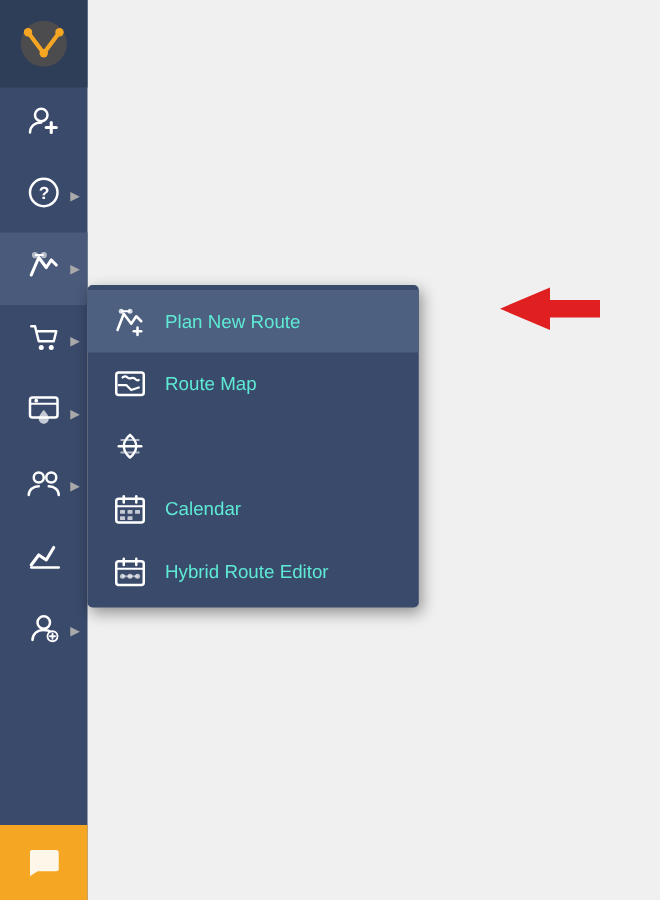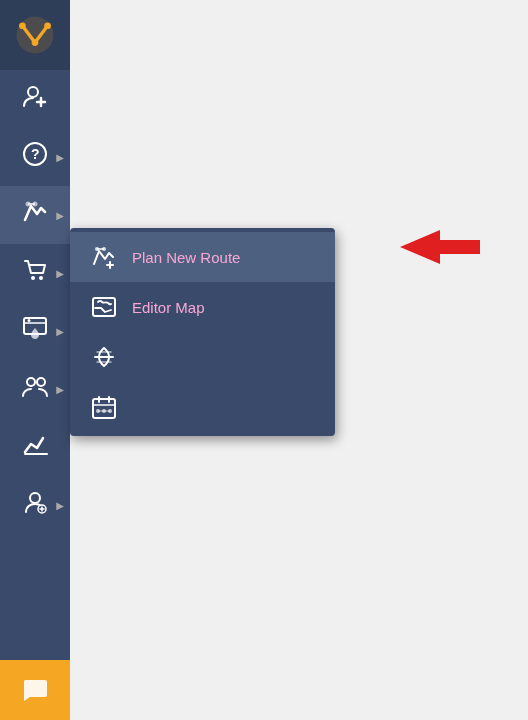--- a/index.html
+++ b/index.html
@@ -109,21 +109,21 @@
       color: #fff;
       flex-shrink: 0;
       display: flex;
       align-items: center;
       justify-content: center;
     }
 
     .submenu-label {
       font-size: 15px;
       font-weight: 400;
-      color: #f9a8d4;
+      color: #5eead4;
     }
 
     
     .arrow-indicator {
       position: absolute;
       top: 222px;
       left: 350px;
       z-index: 30;
     }
 
@@ -273,48 +273,65 @@
 
 
   <div class="submenu-item">
     <span class="submenu-icon">
       <svg width="26" height="26" viewBox="0 0 26 26" fill="none">
         <rect x="2" y="4" width="22" height="18" rx="2" stroke="white" stroke-width="2" fill="none"></rect>
         <path d="M7 8 C7 8 9 6 11 8 C13 10 15 7 17 9 C19 11 20 10 20 10" stroke="white" stroke-width="1.8" fill="none" stroke-linecap="round"></path>
         <path d="M4 14 L10 14 L14 18 L20 16" stroke="white" stroke-width="1.8" fill="none" stroke-linecap="round" stroke-linejoin="round"></path>
       </svg>
     </span>
-    <span class="submenu-label">Editor Map</span>
+    <span class="submenu-label">Route Map</span>
   </div>
 
   <div class="submenu-item">
     <span class="submenu-icon">
       <svg width="26" height="26" viewBox="0 0 26 26" fill="none">
         <path d="M13 4 C13 4 8 8 8 13 C8 18 13 22 13 22 C13 22 18 18 18 13 C18 8 13 4 13 4Z" stroke="white" stroke-width="2" fill="none"></path>
         <path d="M4 13 L22 13" stroke="white" stroke-width="2" stroke-linecap="round"></path>
         <path d="M6 8 L20 8" stroke="white" stroke-width="1.5" stroke-linecap="round" opacity="0.6"></path>
         <path d="M6 18 L20 18" stroke="white" stroke-width="1.5" stroke-linecap="round" opacity="0.6"></path>
       </svg>
     </span>
   </div>
 
+  <div class="submenu-item">
+    <span class="submenu-icon">
+      <svg width="26" height="26" viewBox="0 0 26 26" fill="none">
+        <rect x="2" y="5" width="22" height="19" rx="2" stroke="white" stroke-width="2" fill="none"></rect>
+        <line x1="2" y1="11" x2="24" y2="11" stroke="white" stroke-width="1.5"></line>
+        <line x1="8" y1="3" x2="8" y2="8" stroke="white" stroke-width="2" stroke-linecap="round"></line>
+        <line x1="18" y1="3" x2="18" y2="8" stroke="white" stroke-width="2" stroke-linecap="round"></line>
+        <rect x="5" y="14" width="4" height="3" rx="0.5" fill="white" opacity="0.7"></rect>
+        <rect x="11" y="14" width="4" height="3" rx="0.5" fill="white" opacity="0.7"></rect>
+        <rect x="17" y="14" width="4" height="3" rx="0.5" fill="white" opacity="0.7"></rect>
+        <rect x="5" y="19" width="4" height="3" rx="0.5" fill="white" opacity="0.7"></rect>
+        <rect x="11" y="19" width="4" height="3" rx="0.5" fill="white" opacity="0.7"></rect>
+      </svg>
+    </span>
+    <span class="submenu-label">Calendar</span>
+  </div>
 
   <div class="submenu-item">
     <span class="submenu-icon">
       <svg width="26" height="26" viewBox="0 0 26 26" fill="none">
         <rect x="2" y="5" width="22" height="19" rx="2" stroke="white" stroke-width="2" fill="none"></rect>
         <line x1="2" y1="11" x2="24" y2="11" stroke="white" stroke-width="1.5"></line>
         <line x1="8" y1="3" x2="8" y2="8" stroke="white" stroke-width="2" stroke-linecap="round"></line>
         <line x1="18" y1="3" x2="18" y2="8" stroke="white" stroke-width="2" stroke-linecap="round"></line>
         <circle cx="7" cy="17" r="2" fill="white" opacity="0.7"></circle>
         <circle cx="13" cy="17" r="2" fill="white" opacity="0.7"></circle>
         <circle cx="19" cy="17" r="2" fill="white" opacity="0.7"></circle>
         <line x1="7" y1="17" x2="19" y2="17" stroke="white" stroke-width="1.5" opacity="0.5"></line>
       </svg>
     </span>
+    <span class="submenu-label">Hybrid Route Editor</span>
   </div>
 
 </div>
 
 <div class="arrow-indicator">
   <svg class="arrow-svg" viewBox="0 0 140 50" xmlns="http://www.w3.org/2000/svg">
 
     <polygon points="50,25 90,8 90,18 130,18 130,32 90,32 90,42" fill="#e02020"></polygon>
   </svg>
 </div>

